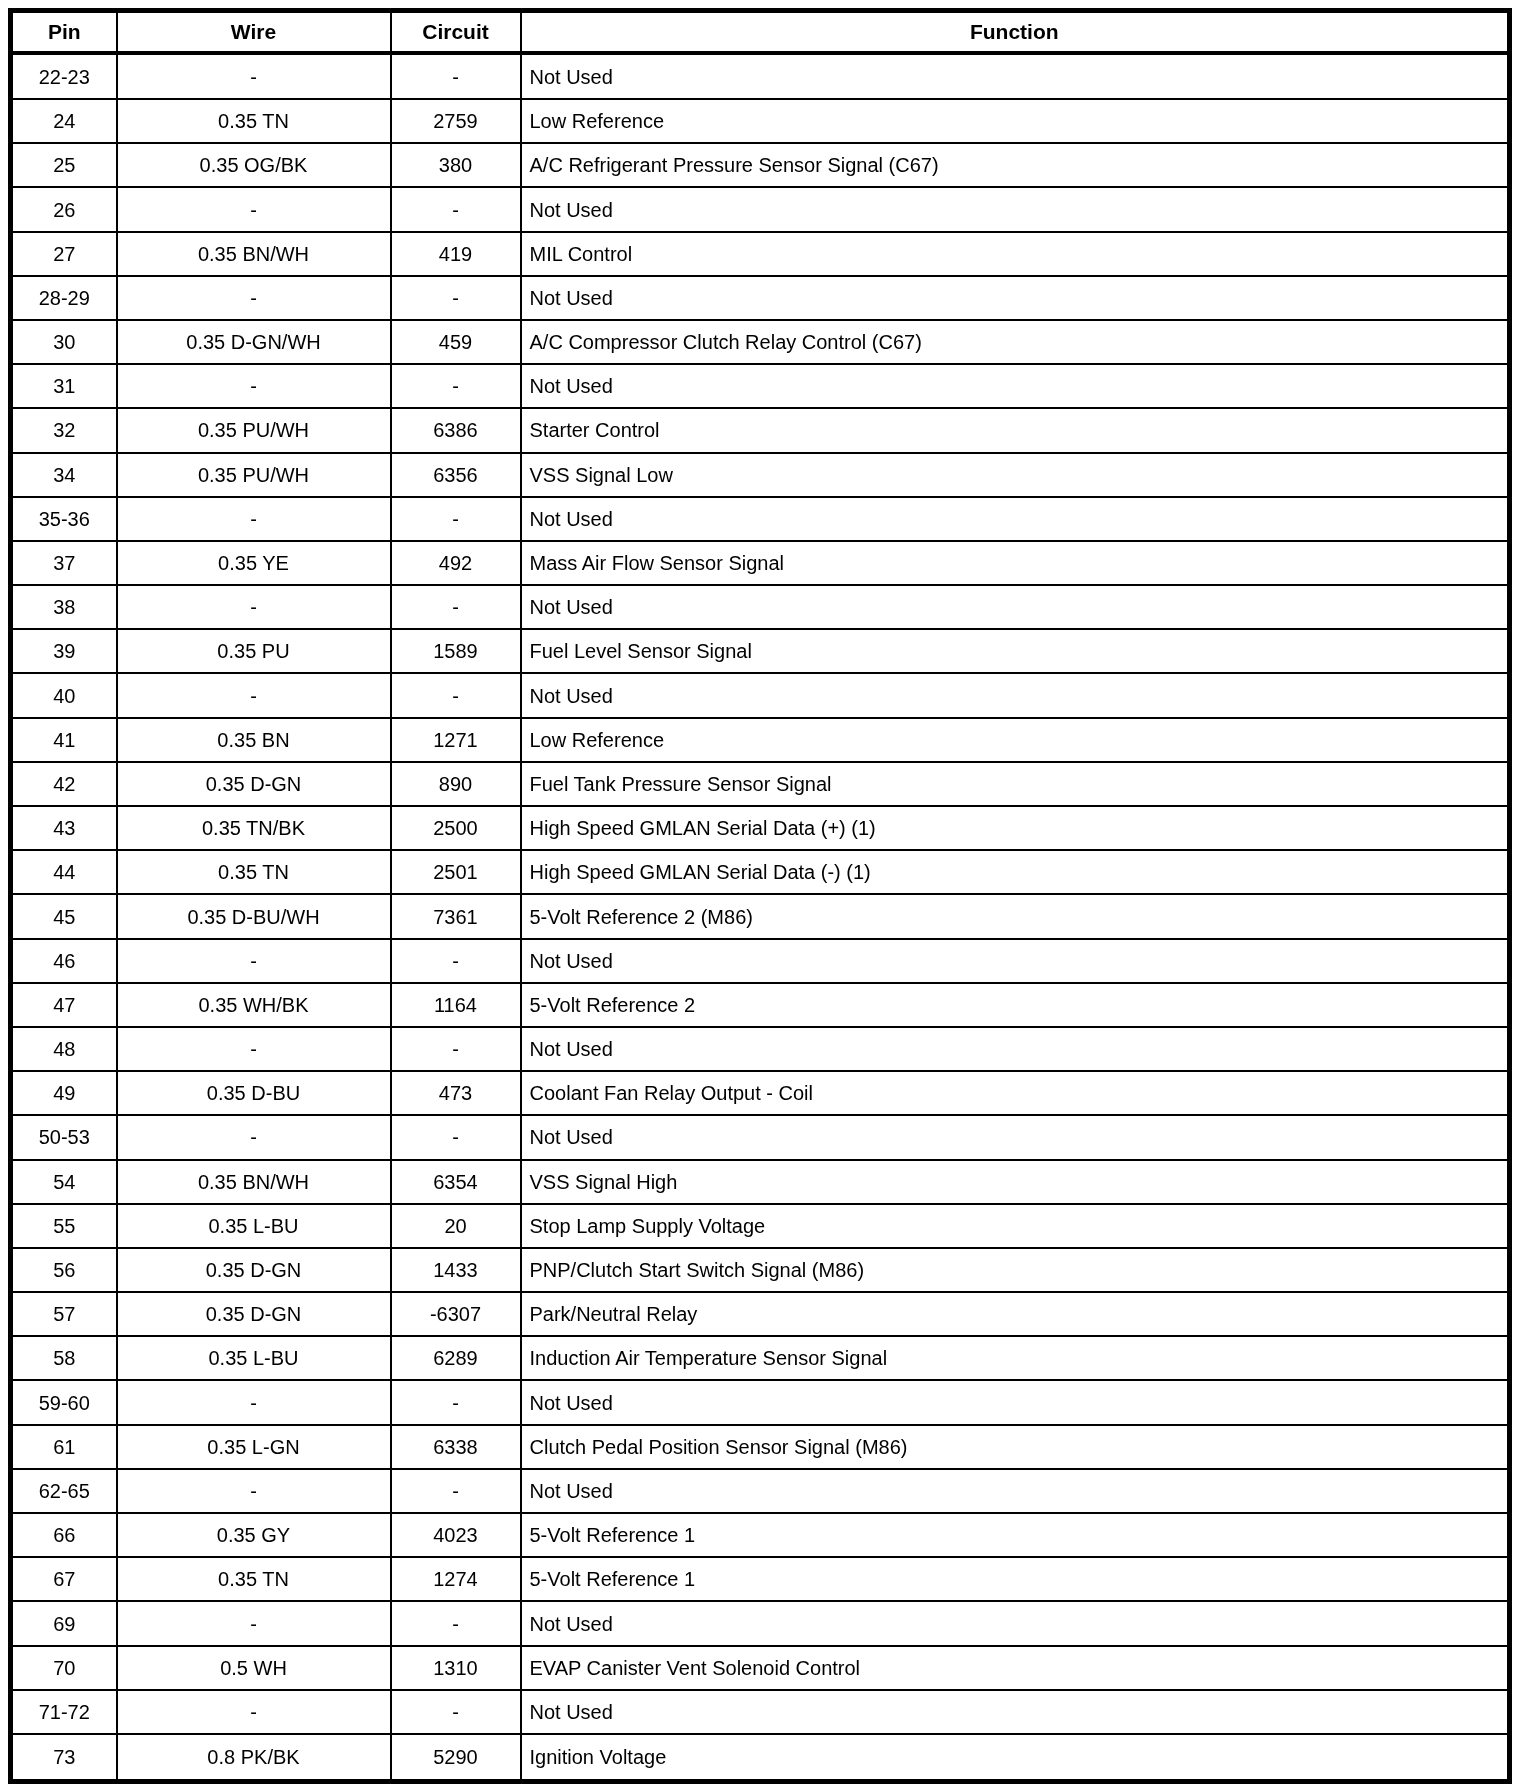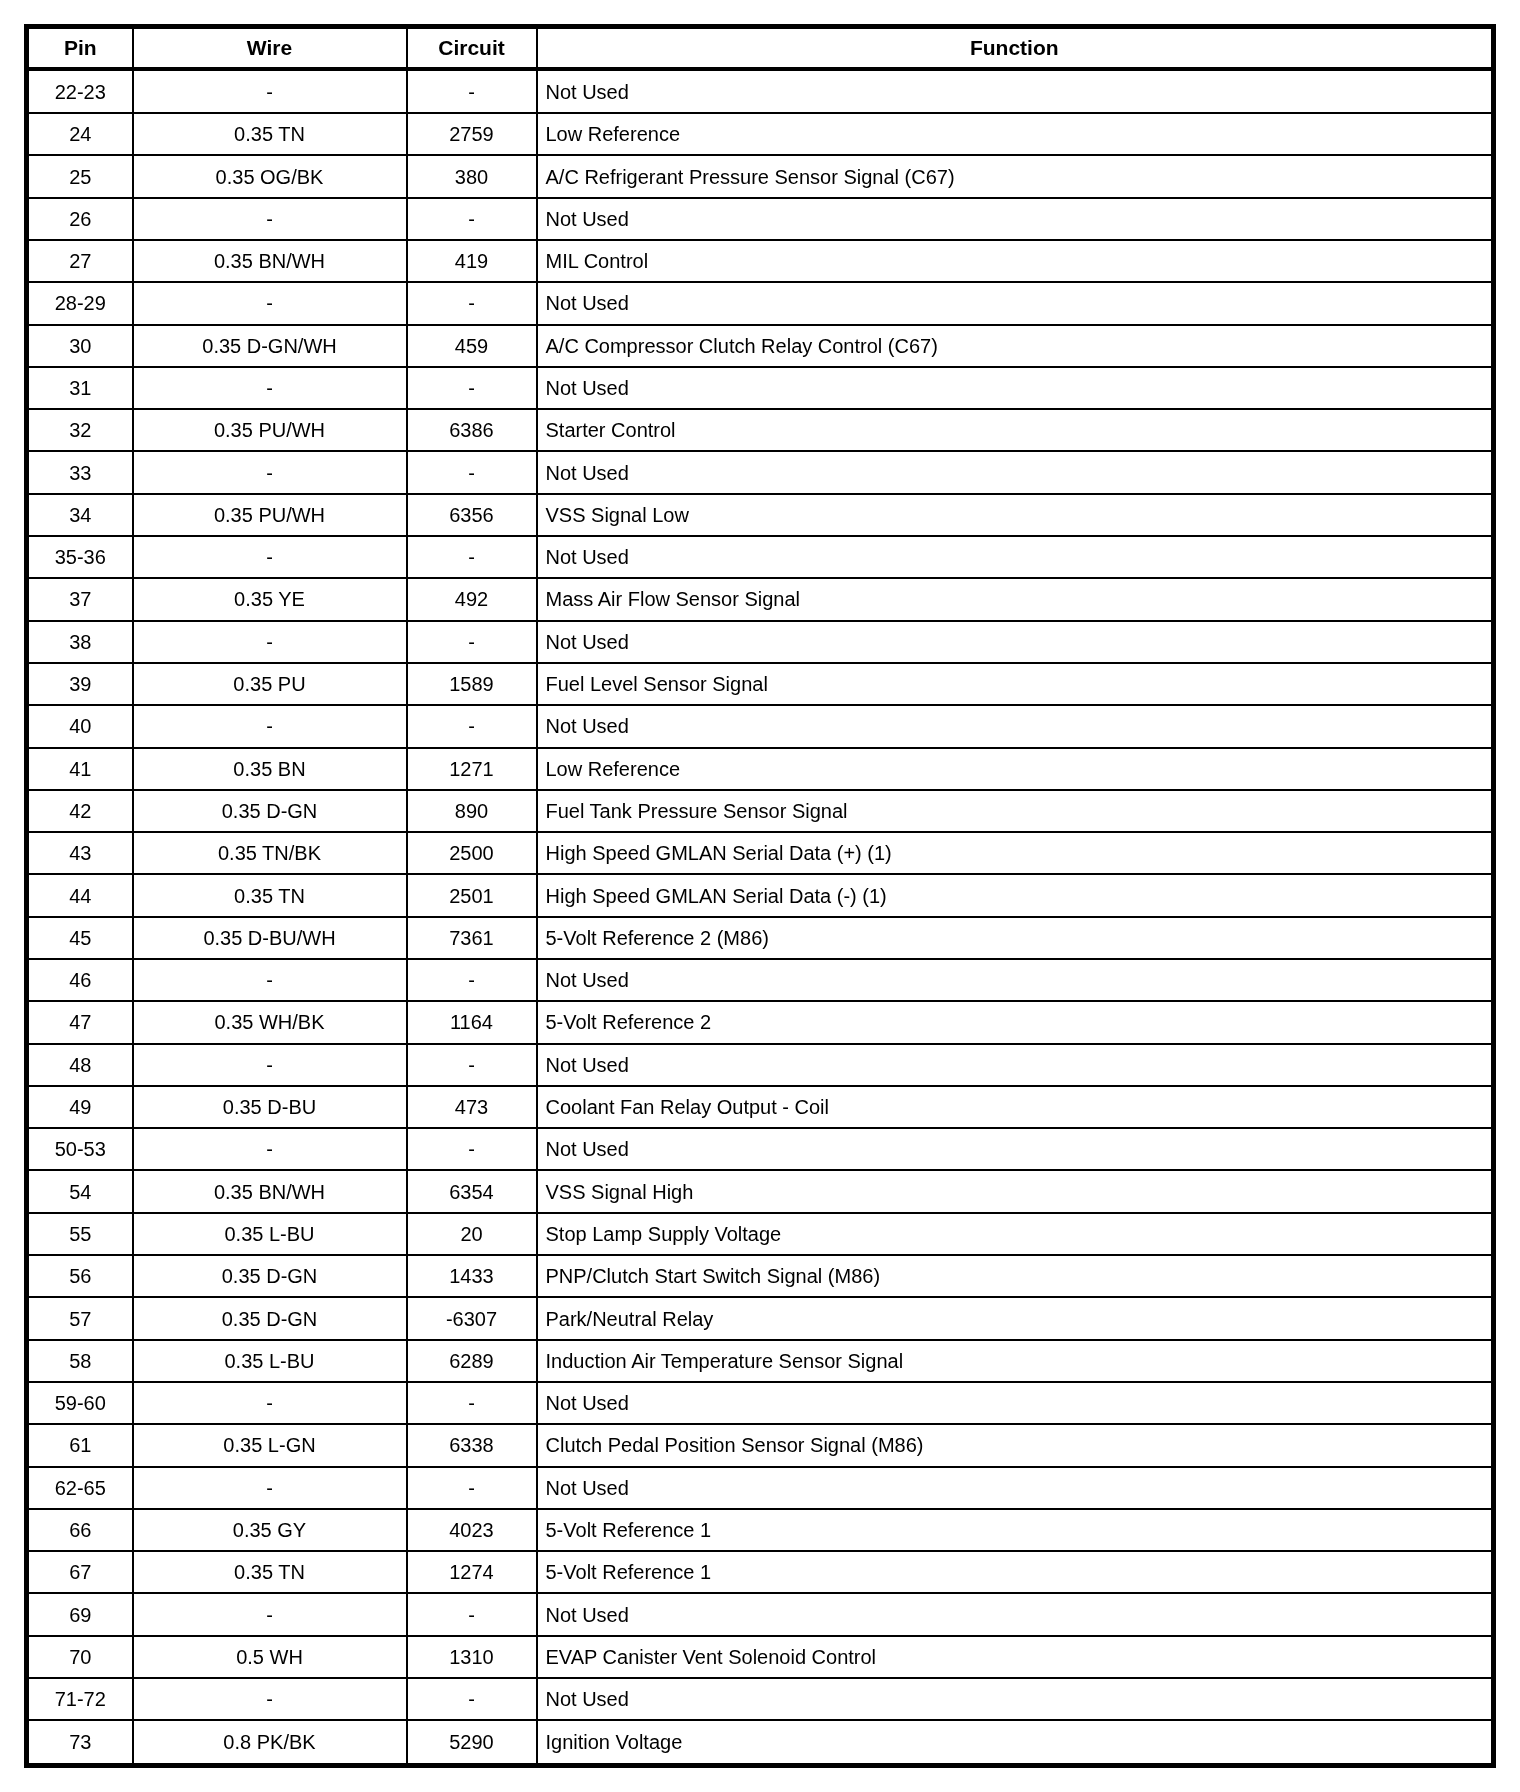--- a/index.html
+++ b/index.html
@@ -13,21 +13,21 @@
     font-family: "Liberation Sans", sans-serif;
     color: #000000;
     position: relative;
   }
   .page {
     position: absolute;
     top: 0; left: 0;
     width: 1520px;
     height: 1792px;
     box-sizing: border-box;
-    padding: 24px;
+    padding: 8px;
     background: #ffffff;
   }
   table.pinout {
     width: 100%;
     height: 100%;
     border-collapse: collapse;
     table-layout: fixed;
     border: 5px solid #000000;
   }
   table.pinout th,
@@ -130,26 +130,20 @@
           <td>-</td>
           <td class="fn">Not Used</td>
         </tr>
         <tr>
           <td>32</td>
           <td>0.35 PU/WH</td>
           <td>6386</td>
           <td class="fn">Starter Control</td>
         </tr>
         <tr>
-          <td>33</td>
-          <td>-</td>
-          <td>-</td>
-          <td class="fn">Not Used</td>
-        </tr>
-        <tr>
           <td>34</td>
           <td>0.35 PU/WH</td>
           <td>6356</td>
           <td class="fn">VSS Signal Low</td>
         </tr>
         <tr>
           <td>35-36</td>
           <td>-</td>
           <td>-</td>
           <td class="fn">Not Used</td>

